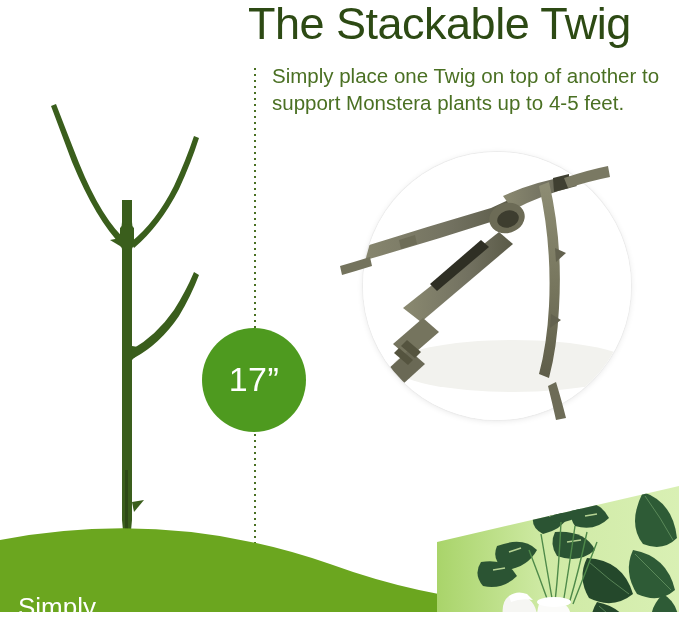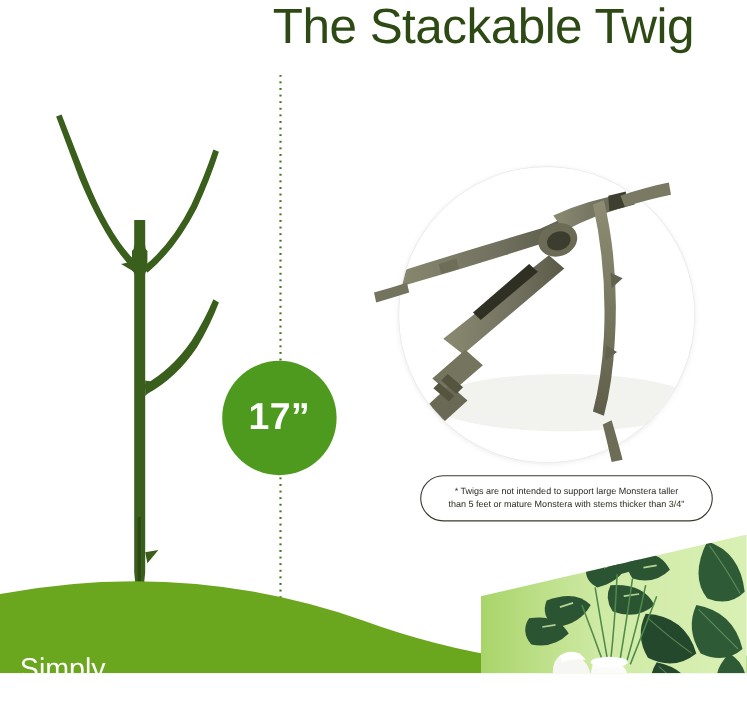--- a/index.html
+++ b/index.html
@@ -63,21 +63,21 @@
     border-radius: 50%;
     background: #4e9a1f;
     display: flex;
     align-items: center;
     justify-content: center;
   }
   .badge-text {
     color: #ffffff;
     font-size: 34px;
     line-height: 34px;
-    font-weight: 700;
+    font-weight: 400;
     letter-spacing: 0.5px;
     transform: translateY(-1px);
   }
 
   
   .twig-art {
     position: absolute;
     left: 10px;
     top: 50px;
     width: 235px;
@@ -185,20 +185,21 @@
       <path d="M122 452 L134 450 L124 462 Z"></path>
 
       <path d="M115 420 L115 505 L118 512 L118 420 Z" fill="#2e4a16"></path>
     </g>
   </svg>
 
   <div class="divider"></div>
 
   <div class="title">The Stackable Twig</div>
 
+  <div class="subtitle">Simply place one Twig on top of another to support Monstera plants up to 4-5 feet.</div>
 
   <div class="photo-circle">
     <svg class="photo-inner" viewBox="0 0 268 268">
       <defs>
         <clipPath id="circClip">
           <circle cx="134" cy="134" r="134"></circle>
         </clipPath>
         <linearGradient id="twigGrad" x1="0" y1="0" x2="0" y2="1">
           <stop offset="0%" stop-color="#8e8d74"></stop>
           <stop offset="55%" stop-color="#76755d"></stop>
@@ -242,26 +243,20 @@
       </g>
     </svg>
   </div>
 
   <svg class="photo-overflow" viewBox="0 0 330 280">
     <path d="M0 116 Q14 112 30 107 L32 116 Q16 121 2 125 Z" fill="#74735d"></path>
     <path d="M224 28 Q248 20 268 16 L270 27 Q250 31 228 38 Z" fill="#7a7963"></path>
     <path d="M216 232 Q222 252 226 268 L216 270 Q212 252 208 236 Z" fill="#6d6c57"></path>
   </svg>
 
-  <div class="disclaimer">
-    <div class="disclaimer-text">
-      <div>*  Twigs are not intended to support large Monstera taller</div>
-      <div>than 5 feet or mature Monstera with stems thicker than 3/4"</div>
-    </div>
-  </div>
 
   <div class="badge">
     <span class="badge-text">17”</span>
   </div>
 
   <svg class="banner" viewBox="0 0 679 144" preserveAspectRatio="none">
     <path d="M0 40 Q170 8 330 64 Q500 126 679 96 L679 144 L0 144 Z" fill="#6ba61f"></path>
   </svg>
   <div class="banner-label">Simply</div>
 

